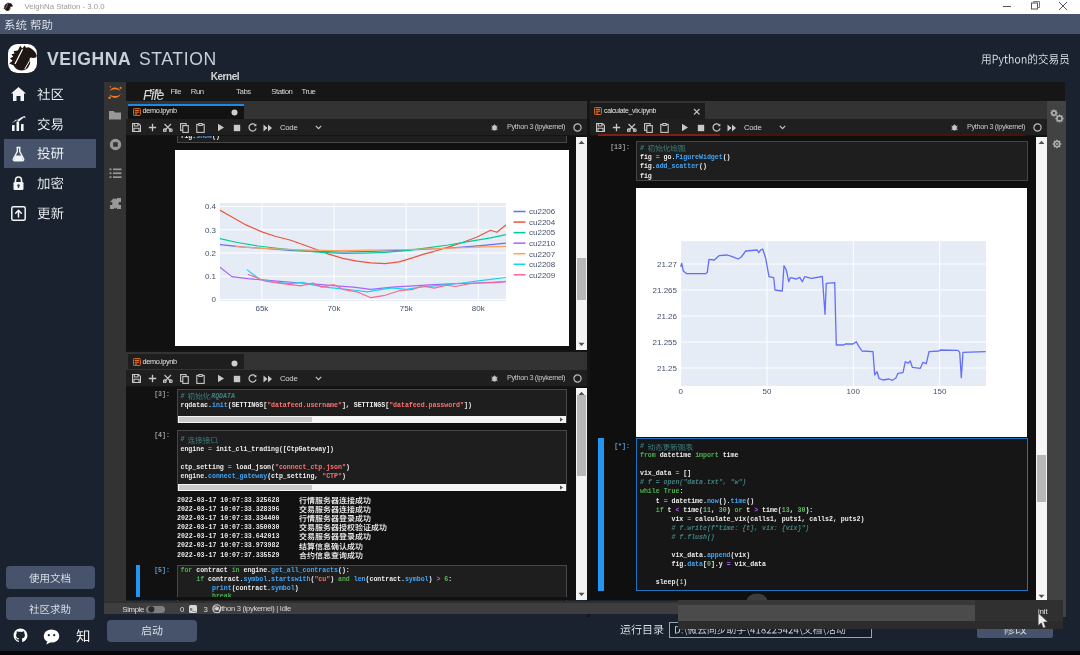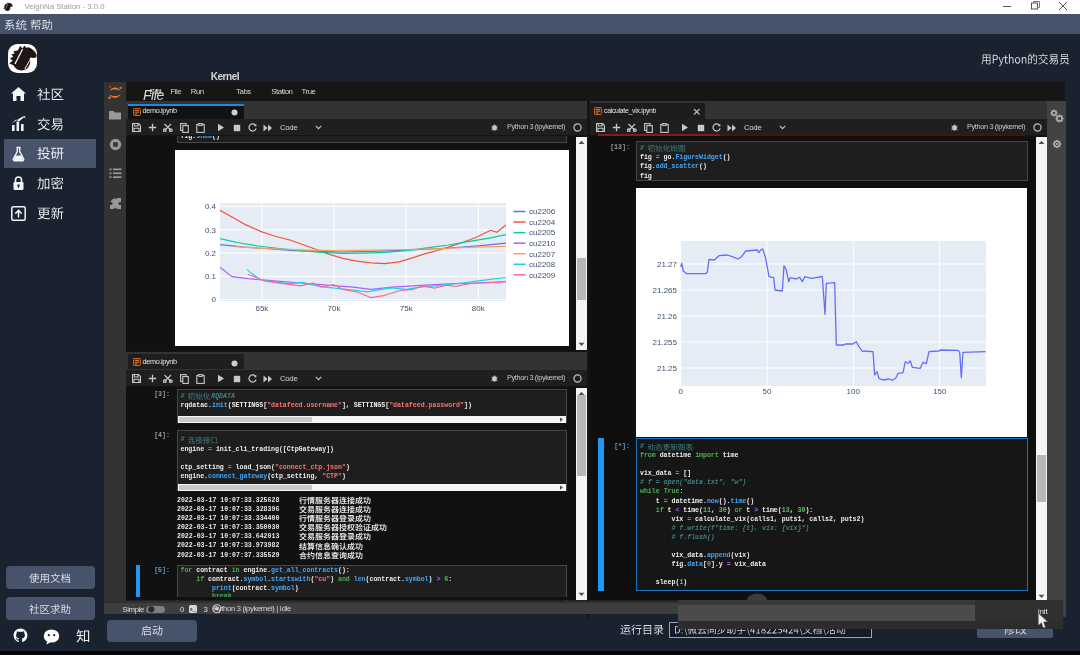--- a/index.html
+++ b/index.html
@@ -44,20 +44,21 @@
 <div class="" style="position:absolute;left:0px;top:34px;width:1080px;height:46px;background:#19222e;"></div>
 <div style="position:absolute;left:8px;top:43.5px;width:29px;height:29px;background:#fff;border-radius:9.5px;overflow:hidden;">
       <svg width="29" height="29" style="position:absolute;left:0;top:0;">
         <g transform="scale(1)">
           <path d="M10 6.2 L12.2 1.8 L14.2 4.6 L16.8 1.6 L18 3.8 L20.5 3.2 C23.5 4.2 26.5 6.5 28 9.5 L28.8 11.8 L28.2 13.6 L25.2 14 L22.8 13.4 L21.4 14.9 C22.1 16.6 22.6 18 21.8 20.2 L20 23.8 C17.5 26.2 13.5 27 10.8 26 C8 25 6.3 23 5.4 21.2 L1.2 19.4 L4.6 16.8 L2 14.6 L5.2 12.6 L3.4 10.2 L6.6 9.4 L5.6 7 L8.6 6.8 Z" fill="#201613"></path>
           <path d="M14.5 5.2 L7 20" stroke="#fff" stroke-width="1.25" fill="none"></path>
           <path d="M21.8 16.4 L16.8 25" stroke="#fff" stroke-width="1" fill="none"></path>
         </g>
       </svg>
     </div>
+<div class="" style="position:absolute;left:47px;top:48.5px;font-size:17.6px;color:#dfe5ec;letter-spacing:0.6px;font-stretch:95%;color:#c7cfd9;"><b>VEIGHNA</b>  STATION</div>
 <svg style="position:absolute;left:971.4px;top:50.7px;transform:scaleX(0.9);transform-origin:100% 50%;" width="100.6" height="17.1">
       <g fill="#dce1e8" transform="translate(0 12.51) scale(0.0118 -0.0118)">
         <path transform="translate(0 0)" d="M153 770V407C153 266 143 89 32 -36C49 -45 79 -70 90 -85C167 0 201 115 216 227H467V-71H543V227H813V22C813 4 806 -2 786 -3C767 -4 699 -5 629 -2C639 -22 651 -55 655 -74C749 -75 807 -74 841 -62C875 -50 887 -27 887 22V770ZM227 698H467V537H227ZM813 698V537H543V698ZM227 466H467V298H223C226 336 227 373 227 407ZM813 466V298H543V466Z"></path>
         <path transform="translate(1000 0)" d="M101 0H193V292H314C475 292 584 363 584 518C584 678 474 733 310 733H101ZM193 367V658H298C427 658 492 625 492 518C492 413 431 367 302 367Z"></path>
         <path transform="translate(1633 0)" d="M101 -234C209 -234 266 -152 304 -46L508 543H419L321 242C307 193 291 138 277 88H272C253 139 235 194 218 242L108 543H13L231 -1L219 -42C196 -109 158 -159 97 -159C82 -159 66 -154 55 -150L37 -223C54 -230 76 -234 101 -234Z"></path>
         <path transform="translate(2154 0)" d="M262 -13C296 -13 332 -3 363 7L345 76C327 68 303 61 283 61C220 61 199 99 199 165V469H347V543H199V696H123L113 543L27 538V469H108V168C108 59 147 -13 262 -13Z"></path>
         <path transform="translate(2531 0)" d="M92 0H184V394C238 449 276 477 332 477C404 477 435 434 435 332V0H526V344C526 482 474 557 360 557C286 557 230 516 180 466L184 578V796H92Z"></path>
         <path transform="translate(3138 0)" d="M303 -13C436 -13 554 91 554 271C554 452 436 557 303 557C170 557 52 452 52 271C52 91 170 -13 303 -13ZM303 63C209 63 146 146 146 271C146 396 209 480 303 480C397 480 461 396 461 271C461 146 397 63 303 63Z"></path>
         <path transform="translate(3744 0)" d="M92 0H184V394C238 449 276 477 332 477C404 477 435 434 435 332V0H526V344C526 482 474 557 360 557C286 557 229 516 178 464H176L167 543H92Z"></path>
         <path transform="translate(4354 0)" d="M552 423C607 350 675 250 705 189L769 229C736 288 667 385 610 456ZM240 842C232 794 215 728 199 679H87V-54H156V25H435V679H268C285 722 304 778 321 828ZM156 612H366V401H156ZM156 93V335H366V93ZM598 844C566 706 512 568 443 479C461 469 492 448 506 436C540 484 572 545 600 613H856C844 212 828 58 796 24C784 10 773 7 753 7C730 7 670 8 604 13C618 -6 627 -38 629 -59C685 -62 744 -64 778 -61C814 -57 836 -49 859 -19C899 30 913 185 928 644C929 654 929 682 929 682H627C643 729 658 779 670 828Z"></path>

